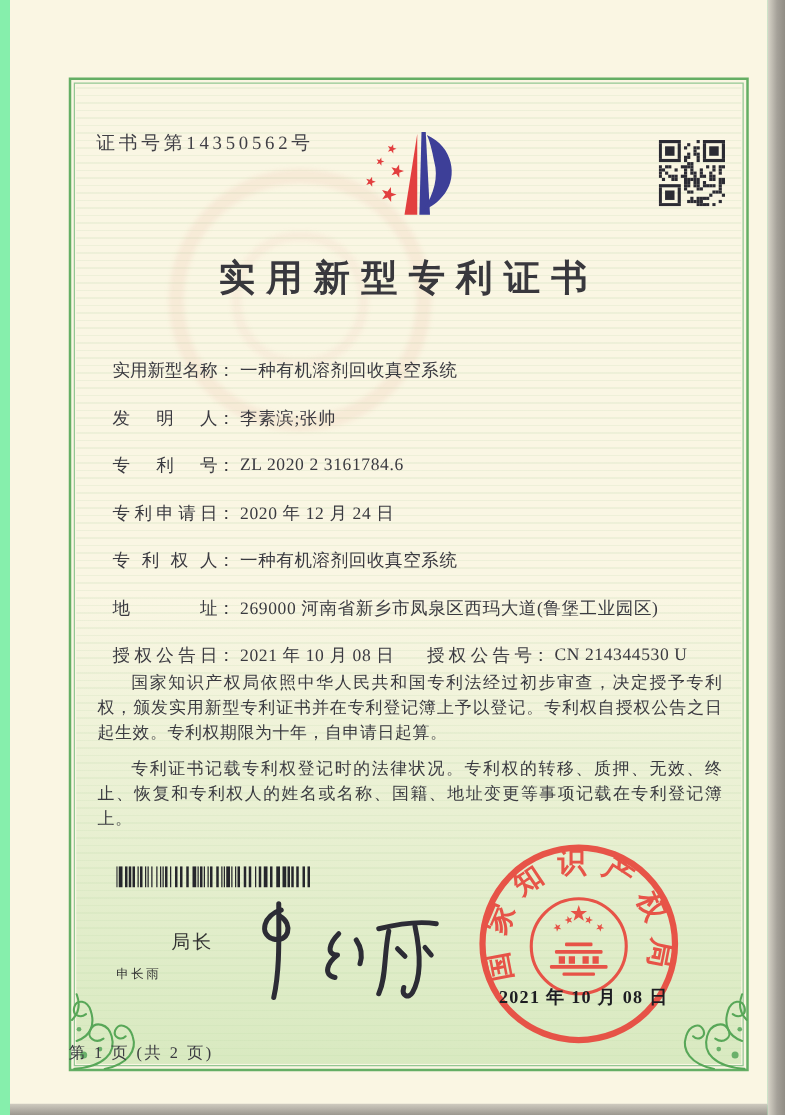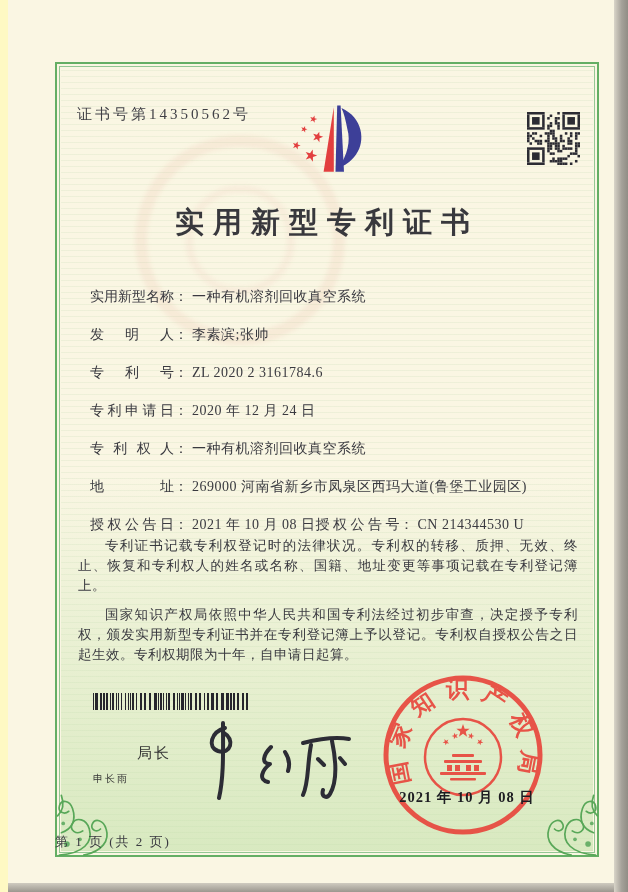--- a/index.html
+++ b/index.html
@@ -1,19 +1,19 @@
 <!DOCTYPE html>
 <html><head>
 <meta charset="utf-8">
 <style>
   html,body{margin:0;padding:0;background:#8f8b83;}
   *{box-sizing:border-box;}
   .scan{
     position:relative;width:628px;height:892px;overflow:hidden;
-    background:#fef9c3;
+    background:#86efac;
     font-family:"Liberation Serif","DejaVu Serif",serif;
   }
   .paper{
     position:absolute;left:8px;top:0;width:606px;height:884px;
     background:#faf6e3;
   }
   .edge-right{
     position:absolute;right:0;top:0;width:14px;height:100%;
     background:linear-gradient(90deg,#d9d5c9 0%,#a5a199 55%,#918d85 100%);
   }
@@ -48,21 +48,21 @@
   .logo{position:absolute;left:283px;top:97px;}
   .qr{position:absolute;left:527px;top:112px;}
   .title{
     position:absolute;left:55px;top:203px;width:544px;text-align:center;
     font-size:29px;font-weight:600;color:#38383d;letter-spacing:9px;
   }
   .fields{position:absolute;left:90px;top:278px;width:480px;font-size:14px;color:#3a3a40;}
   .frow{height:38px;display:flex;align-items:center;white-space:nowrap;}
   .flabel{display:inline-block;width:84px;text-align:justify;text-align-last:justify;letter-spacing:0;}
   .fvalue{margin-left:4px;letter-spacing:0.5px;}
-  .pair2{}
+  .pair2{margin-left:26px;}
   .paras{
     position:absolute;left:78px;top:536px;width:500px;
     font-size:13.5px;line-height:20px;color:#3a3a40;text-align:justify;
   }
   .paras p{margin:0 0 9px 0;text-indent:2em;letter-spacing:0.5px;}
   .barcode{position:absolute;left:93px;top:693px;}
   .sign-title{position:absolute;left:93px;top:744px;font-size:15px;color:#333;letter-spacing:2px;margin-left:44px;}
   .sign-name{position:absolute;left:93px;top:772px;font-size:10px;color:#333;letter-spacing:2px;}
   .signature{position:absolute;left:195px;top:720px;}
   .seal{position:absolute;left:380px;top:672px;opacity:0.92;}
@@ -298,22 +298,22 @@
       <span class="flabel">授权公告日</span>
         <span>：</span>
         <span class="fvalue">2021 年 10 月 08 日</span>
       <span class="flabel pair2">授权公告号</span>
         <span>：</span>
         <span class="fvalue">CN 214344530 U</span>
     </div>
   </div>
 
   <div class="paras">
+    <p>国家知识产权局依照中华人民共和国专利法经过初步审查，决定授予专利权，颁发实用新型专利证书并在专利登记簿上予以登记。专利权自授权公告之日起生效。专利权期限为十年，自申请日起算。</p>
     <p>专利证书记载专利权登记时的法律状况。专利权的转移、质押、无效、终止、恢复和专利权人的姓名或名称、国籍、地址变更等事项记载在专利登记簿上。</p>
-    <p>国家知识产权局依照中华人民共和国专利法经过初步审查，决定授予专利权，颁发实用新型专利证书并在专利登记簿上予以登记。专利权自授权公告之日起生效。专利权期限为十年，自申请日起算。</p>
   </div>
 
   <svg class="barcode" width="157" height="17" viewBox="0 0 157 17">
     <g id="barcode-bars" fill="#26262c">
         <rect x="0" y="0" width="1" height="17"></rect>
         <rect x="2" y="0" width="3" height="17"></rect>
         <rect x="7" y="0" width="2" height="17"></rect>
         <rect x="10" y="0" width="2" height="17"></rect>
         <rect x="13" y="0" width="2" height="17"></rect>
         <rect x="17" y="0" width="1" height="17"></rect>

